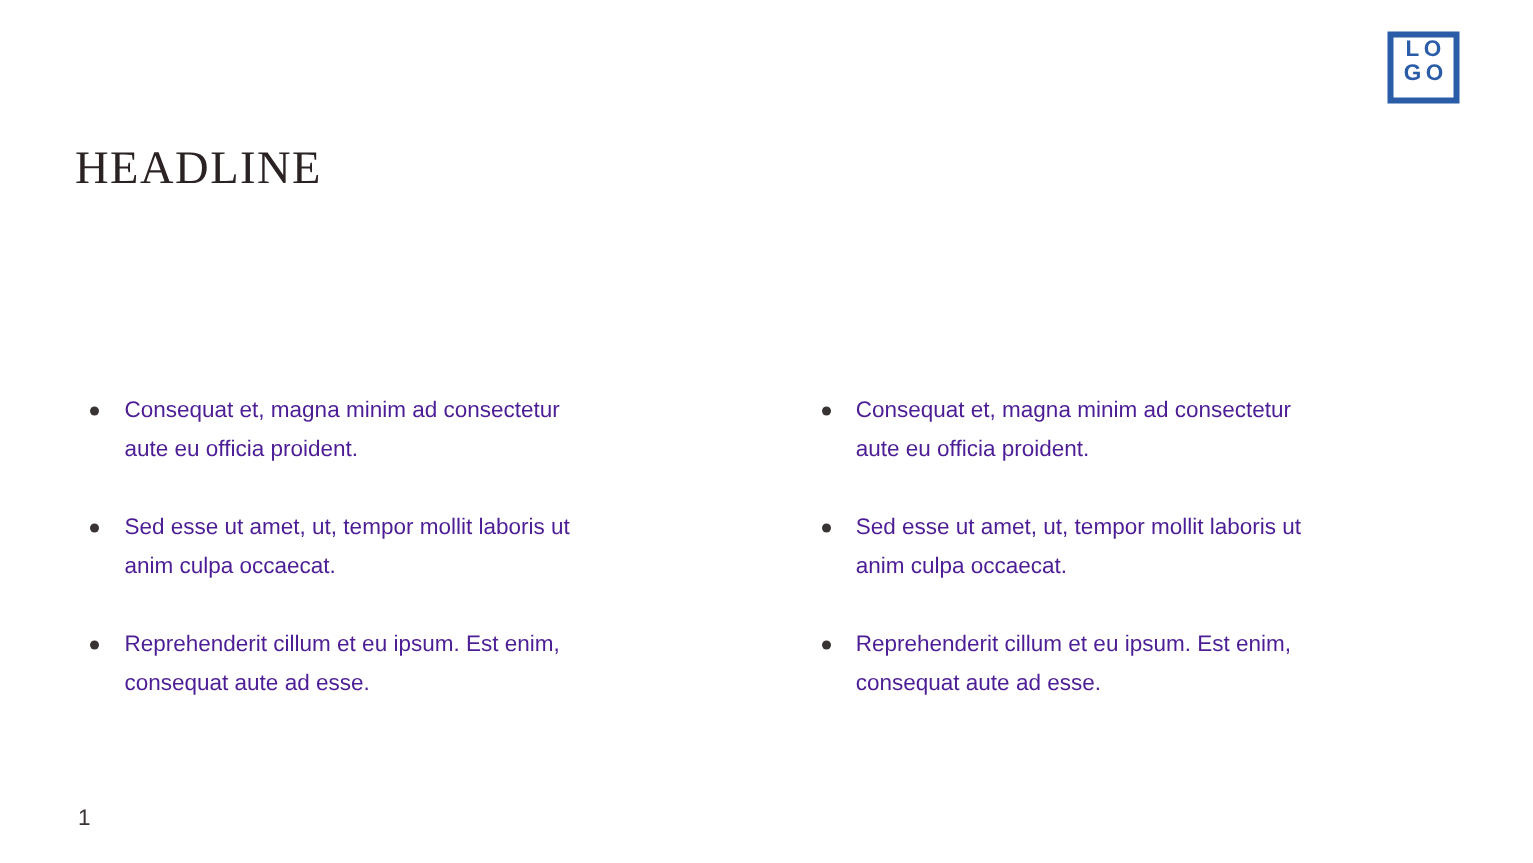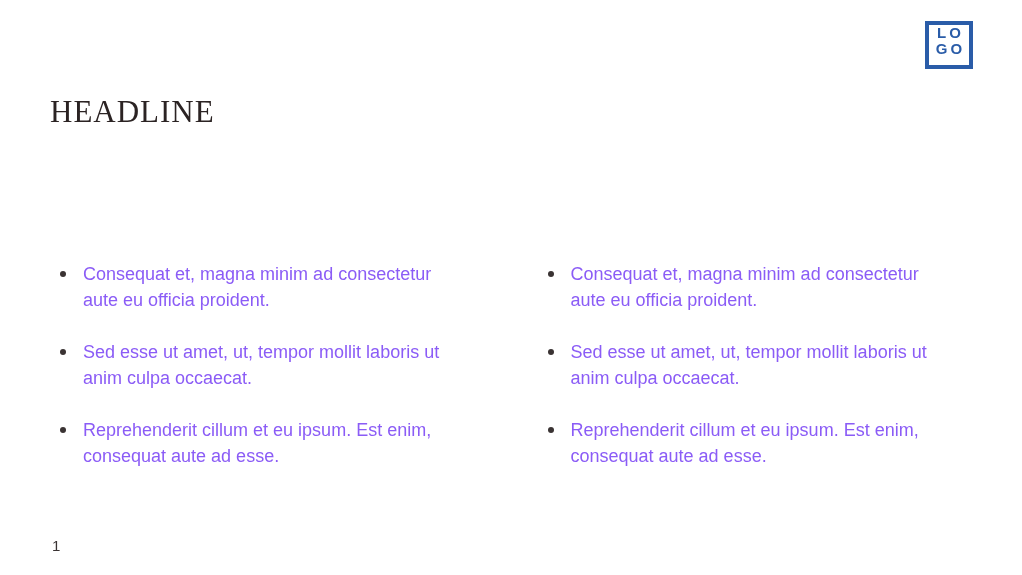--- a/index.html
+++ b/index.html
@@ -79,23 +79,23 @@
   .bullet-dot {
     flex: 0 0 auto;
     width: 6px;
     height: 6px;
     border-radius: 50%;
     background: #3a3333;
     margin-top: 10px;
     margin-right: 17px;
   }
   .bullet-text {
-    font-size: 18px;
+    font-size: 15px;
     line-height: 26px;
-    color: #8b5cf6;
+    color: #4c1d95;
   }
 
   
   .page-number {
     position: absolute;
     left: 52px;
     top: 536px;
     font-size: 15px;
     line-height: 20px;
     color: #3a3333;

